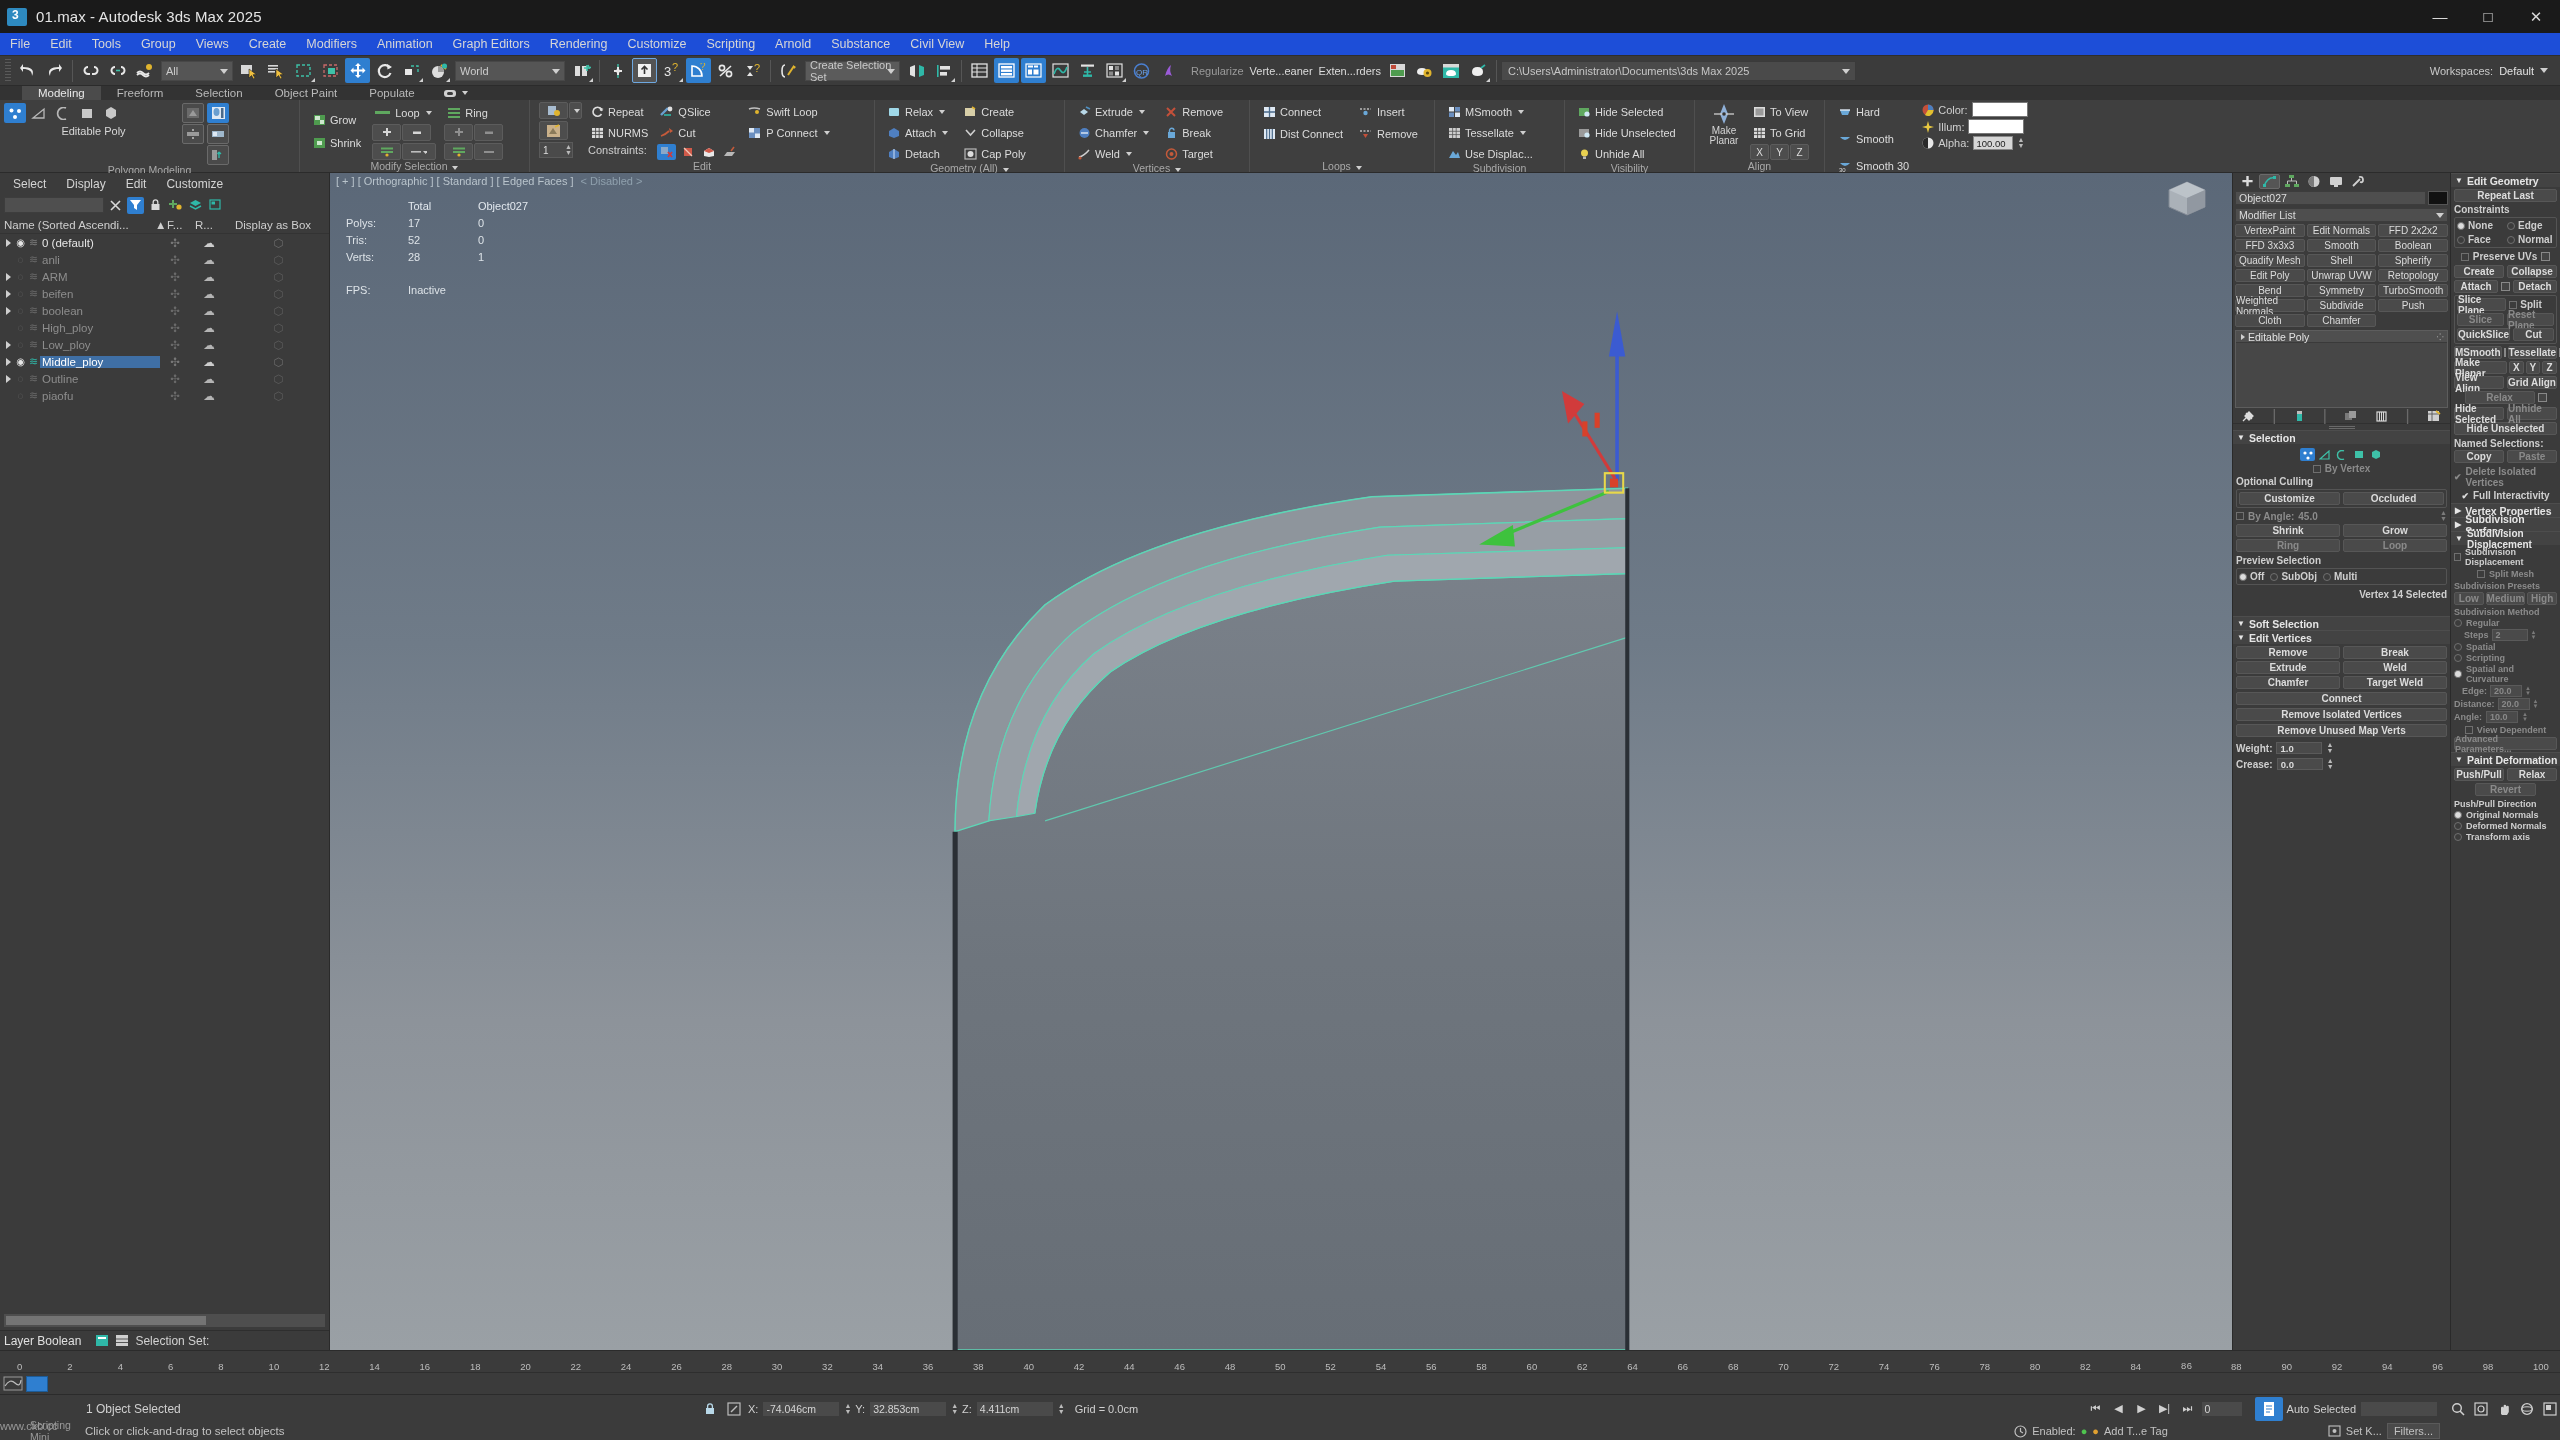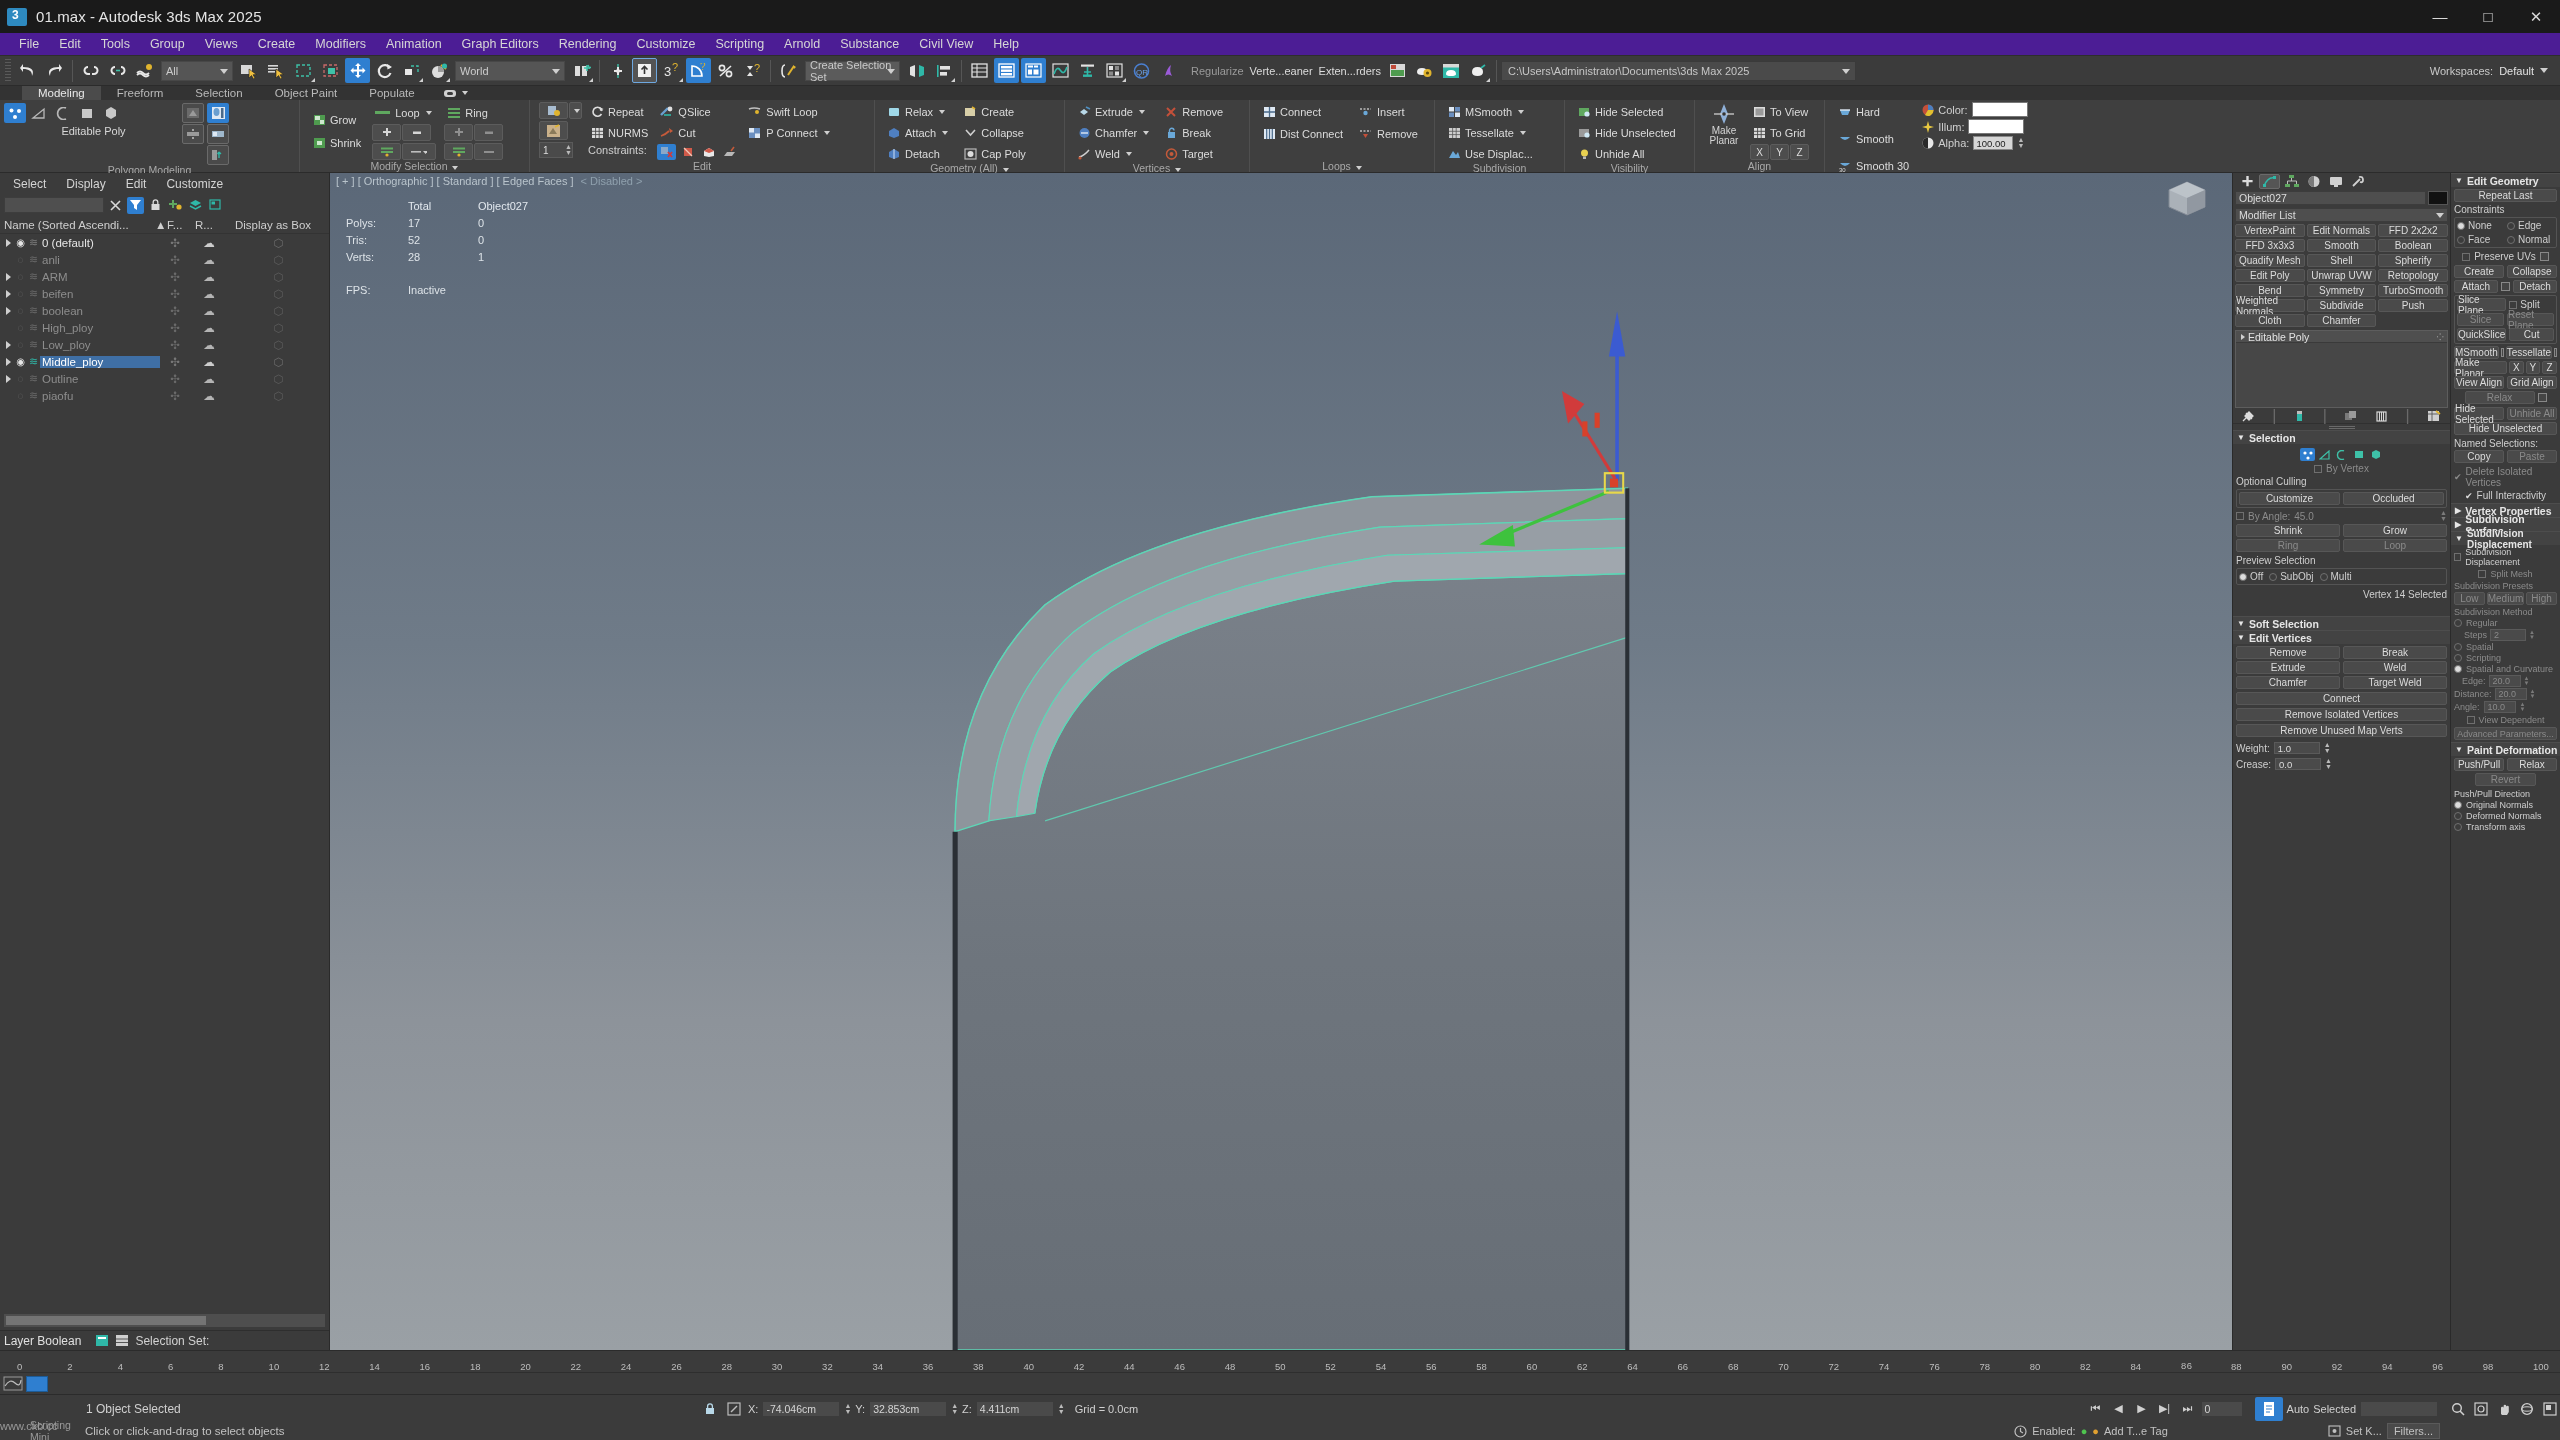--- a/index.html
+++ b/index.html
@@ -11,21 +11,21 @@
   .titlebar { height:33px; background:#1a1a1a; display:flex; align-items:center; flex:none; }
   .tb-icon { width:20px; height:18px; margin-left:7px; margin-right:9px; background:#2e8ac0;
      border-radius:2px; position:relative; }
   .tb-icon::after{ content:"3"; position:absolute; left:5px; top:0px; font-size:12px; color:#fff; font-weight:bold;}
   .tb-title { font-size:15px; color:#e4e4e4; letter-spacing:.1px;}
   .tb-spacer { flex:1; }
   .tb-btn { width:48px; height:33px; display:flex; align-items:center; justify-content:center;
      font-size:15px; color:#d8d8d8; }
 
   
-  .menubar { height:23px; background:#4c1d95; display:flex; align-items:center; padding-left:9px; flex:none;
+  .menubar { height:23px; background:#1d4ed8; display:flex; align-items:center; padding-left:0; flex:none;
      border-bottom:1px solid #2e2e2e;}
   .menuitem { font-size:12.5px; color:#d6d6d6; padding:3px 10px; }
 
   
   .maintoolbar { height:30px; background:#3b3b3b; display:flex; align-items:center; flex:none;
       border-bottom:1px solid #2b2b2b; padding-left:2px; }
   .tgrip { width:6px; height:24px; background:
      repeating-linear-gradient(to bottom,#5a5a5a 0 1px,transparent 1px 3px); margin:0 3px; }
   .tbtn { width:25px; height:25px; margin:0 1px; border-radius:2px; display:flex; align-items:center;
       justify-content:center; position:relative; }
@@ -127,21 +127,21 @@
      color:#dcdcdc; display:flex; align-items:center; justify-content:center; }
   .cpb.dis { color:#8a8a8a; }
   .cp-stack { margin:3px 2px 0 2px; height:78px; background:#474747; border:1px solid #5d5d5d; }
   .cp-stack-hdr { height:12px; background:#4f4f4f; display:flex; align-items:center; font-size:10.5px;
      color:#e2e2e2; padding-left:3px; border-bottom:1px solid #3a3a3a;}
   .cp-stackbtns { height:16px; display:flex; align-items:center; justify-content:space-around;
      border-bottom:1px solid #303030; }
   .rollup { border-top:1px solid #4d4d4d; }
   .roll-hdr { height:13px; display:flex; align-items:center; gap:4px; font-size:10.5px;
      color:#e6e6e6; font-weight:bold; padding-left:4px; background:#434343;}
-  .roll-body { padding:2px 3px; }
+  .roll-body { padding:2px 3px;font-weight:bold; }
   .sellvl { display:flex; gap:2px; justify-content:center; margin:2px 0;}
   .sellvl div { width:15px;height:13px;display:flex;align-items:center;justify-content:center;border-radius:2px;}
   .sellvl div.on { background:#2f7fd0; }
   .lbl { font-size:10px; color:#cfcfcf; }
   .lbl.dim { color:#8b8b8b; }
   .grp { border:1px solid #545454; border-radius:2px; padding:2px; margin:2px 0; }
   .row2 { display:grid; grid-template-columns:1fr 1fr; gap:3px; }
   .rad { display:flex; align-items:center; gap:3px; font-size:10px;}
   .rdot { width:8px;height:8px;border-radius:50%;background:#3c3c3c;border:1px solid #6f6f6f;}
   .rdot.on { background:#dcdcdc; }

